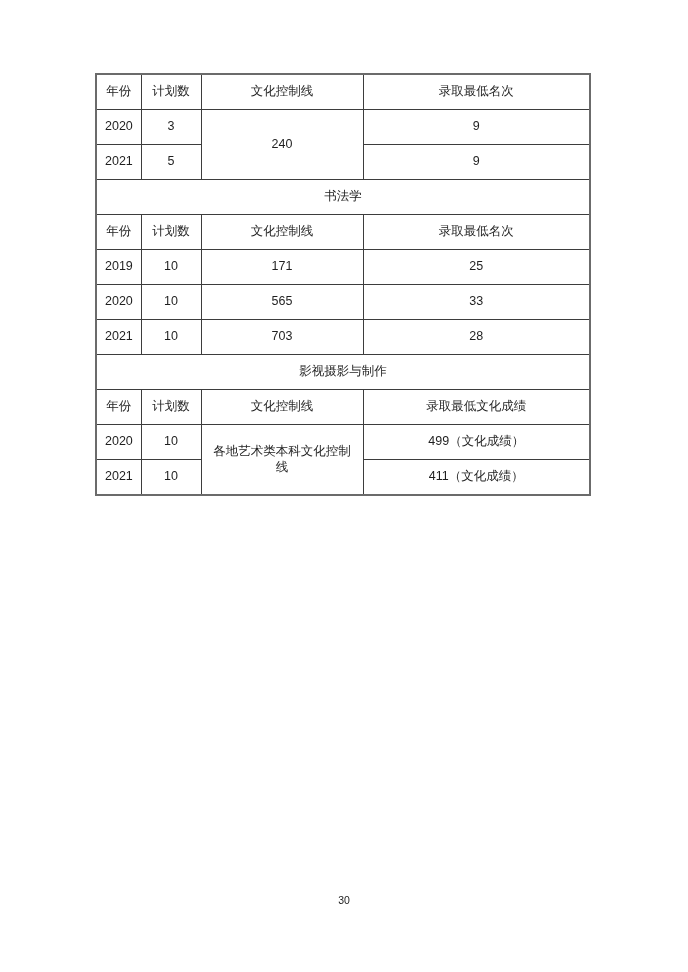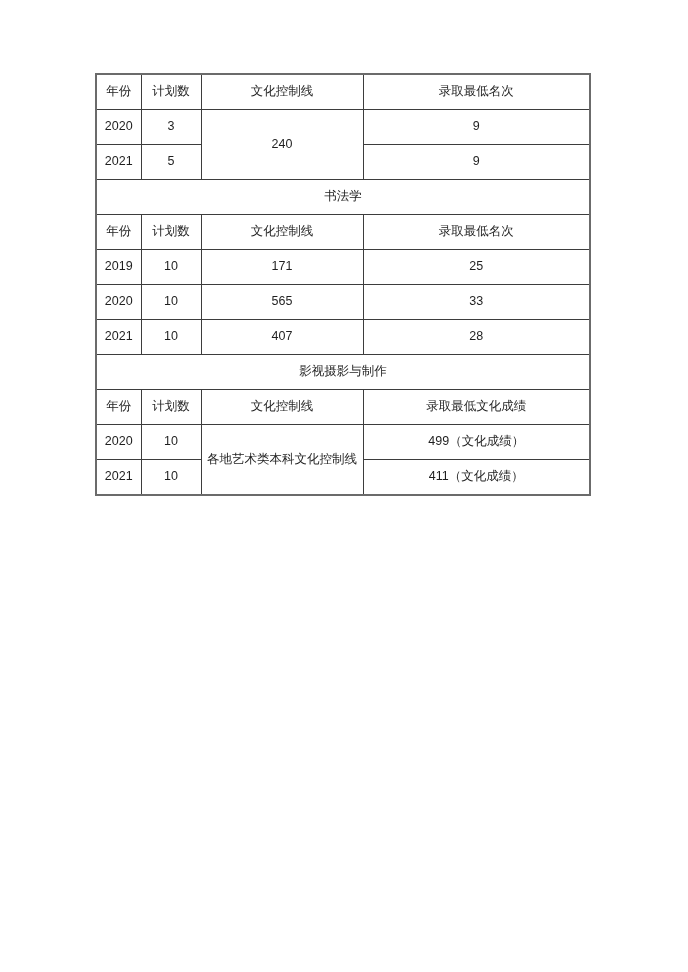--- a/index.html
+++ b/index.html
@@ -23,21 +23,21 @@
     table-layout: fixed;
     font-size: 12.5px;
     color: #1f1f1f;
     border: 2px solid #6b6b6b;
   }
   table.adm td {
     border: 1px solid #3d3d3d;
     text-align: center;
     vertical-align: middle;
     height: 34px;
-    padding: 0 0;
+    padding: 0 8px;
     line-height: 1.25;
     font-weight: 400;
   }
   table.adm tr.section-row td {
     font-weight: 400;
   }
   .page-number {
     position: absolute;
     top: 894px; left: 0;
     width: 100%;
@@ -95,21 +95,21 @@
       </tr>
       <tr>
         <td>2020</td>
         <td>10</td>
         <td>565</td>
         <td>33</td>
       </tr>
       <tr>
         <td>2021</td>
         <td>10</td>
-        <td>407</td>
+        <td>703</td>
         <td>28</td>
       </tr>
 
       <tr class="section-row">
         <td colspan="4">影视摄影与制作</td>
       </tr>
       <tr>
         <td>年份</td>
         <td>计划数</td>
         <td>文化控制线</td>
@@ -122,14 +122,15 @@
         <td>499（文化成绩）</td>
       </tr>
       <tr>
         <td>2021</td>
         <td>10</td>
         <td>411（文化成绩）</td>
       </tr>
     </tbody>
   </table>
 
+  <div class="page-number">30</div>
 
 </div>
 
 </body></html>

